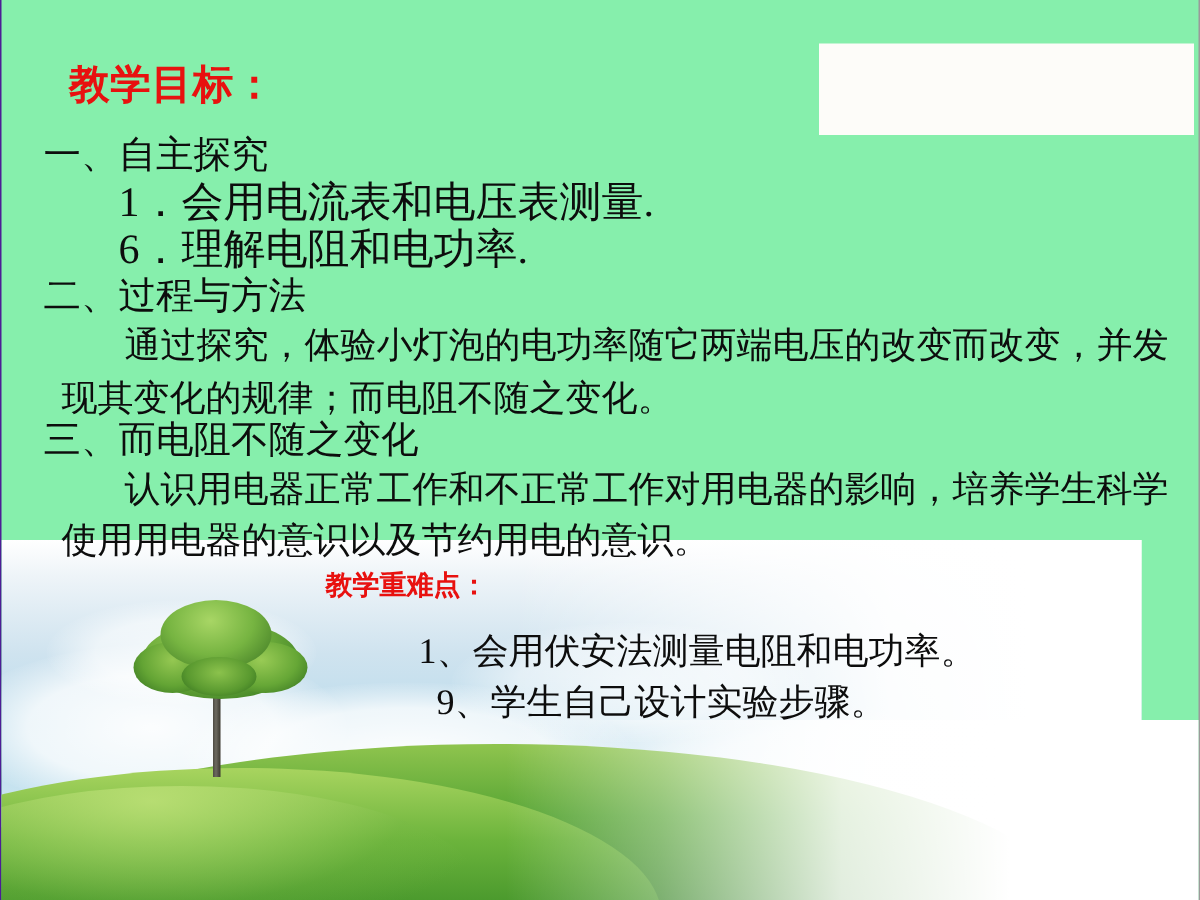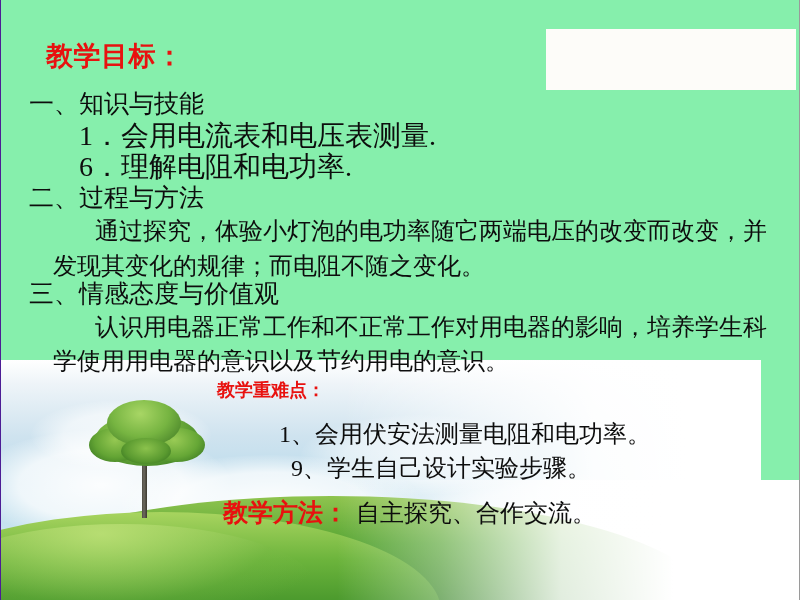--- a/index.html
+++ b/index.html
@@ -148,21 +148,21 @@
   }
   .lvl2 {
     font-size: 28px;
     line-height: 31px;
     padding-left: 78px;
     white-space: nowrap;
   }
   .para {
     font-size: 24px;
     line-height: 35px;
-    padding-left: 52px;
+    padding-left: 40px;
     padding-right: 20px;
     text-indent: 42px;
   }
   .para.tight { line-height: 34px; }
 
   .sec2 { position: absolute; left: 0; top: 182px; width: 800px; color: #0d0d0d; }
   .sec3 { position: absolute; left: 0; top: 278px; width: 800px; color: #0d0d0d; }
 
   .title-sub {
     position: absolute;
@@ -227,38 +227,35 @@
 
     <div class="hill-fade"></div>
     <div class="ghost-panel"></div>
   </div>
 
   <div class="content">
 
     <div class="title-main">教学目标：</div>
 
     <div class="body-block">
-      <div class="lvl1">一、知识与技能</div>
+      <div class="lvl1">一、自主探究</div>
       <div class="lvl2">1．会用电流表和电压表测量.</div>
       <div class="lvl2">6．理解电阻和电功率.</div>
     </div>
 
     <div class="sec2">
       <div class="lvl1">二、过程与方法</div>
       <div class="para">通过探究，体验小灯泡的电功率随它两端电压的改变而改变，并发现其变化的规律；而电阻不随之变化。</div>
     </div>
 
     <div class="sec3">
-      <div class="lvl1">三、情感态度与价值观</div>
+      <div class="lvl1">三、而电阻不随之变化</div>
       <div class="para tight">认识用电器正常工作和不正常工作对用电器的影响，培养学生科学使用用电器的意识以及节约用电的意识。</div>
     </div>
 
     <div class="title-sub t2">教学重难点：</div>
 
     <div class="point p1">1、会用伏安法测量电阻和电功率。</div>
     <div class="point p2">9、学生自己设计实验步骤。</div>
 
-    <div class="method-row">
-      <span class="method-label">教学方法：</span><span class="method-value">自主探究、合作交流。</span>
-    </div>
 
   </div>
 </div>
 
 </body></html>

